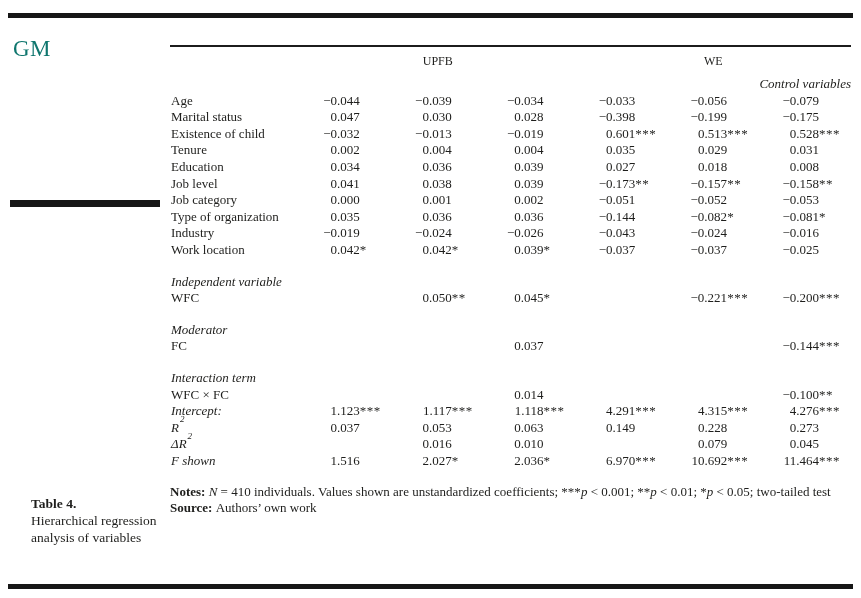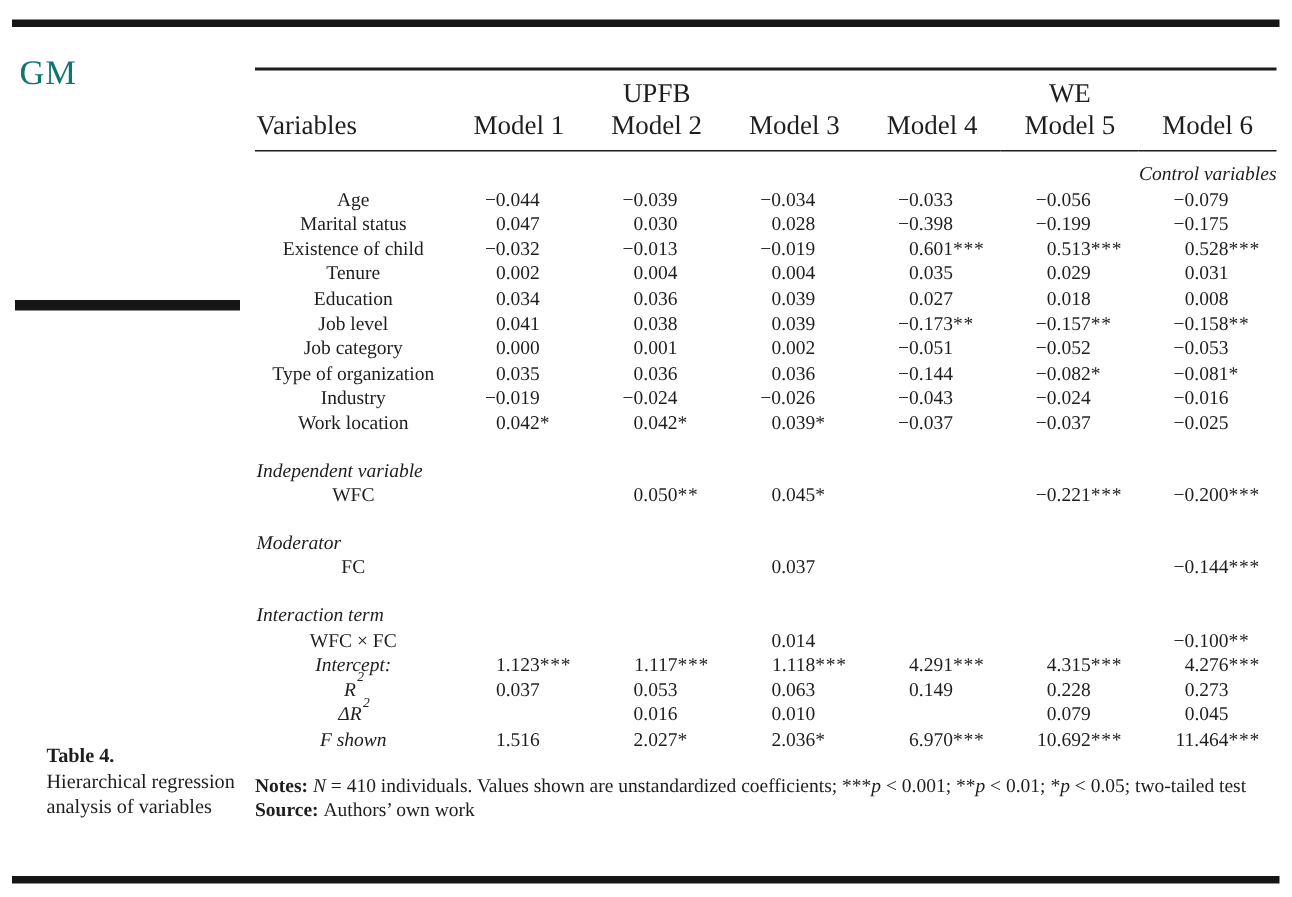--- a/index.html
+++ b/index.html
@@ -14,28 +14,28 @@
   .journal-abbrev{
     position:absolute;left:13px;top:36px;font-size:23px;letter-spacing:.5px;color:#0f766e;
   }
   .left-bar{position:absolute;left:10px;top:200px;width:150px;height:6.5px;background:#161616;}
   .caption{position:absolute;left:31px;top:496px;width:132px;font-size:13.5px;line-height:16.8px;}
   .caption-title{font-weight:bold;}
   .table-area{position:absolute;left:170px;top:45px;width:681px;border-top:2px solid #1c1c1c;}
   table{border-collapse:collapse;table-layout:fixed;width:681px;}
   col.c-label{width:130px;}
   col.c-num{width:91.8px;}
-  th{font-weight:normal;font-size:18px;padding:0;}
+  th{font-weight:normal;font-size:12px;padding:0;}
   tr.groups th{padding-top:5px;height:17px;text-align:center;vertical-align:bottom;}
   tr.cols th{border-bottom:1.5px solid #1c1c1c;padding-bottom:6px;height:18px;vertical-align:bottom;}
   tr.cols th.h-label{text-align:left;padding-left:1px;}
   tr.cols th.h-num{text-align:center;}
   tbody td{font-size:13px;line-height:16.6px;height:16.6px;padding:0;white-space:nowrap;}
   tbody tr.first-body td{padding-top:7px;text-align:right;}
-  td.lbl{text-align:center;padding-left:1px;}
+  td.lbl{text-align:left;padding-left:1px;}
   td.num{text-align:right;padding-right:32px;}
   td.section{font-style:italic;padding-left:1px;}
   tr.spacer td{height:15px;line-height:15px;}
   .it{font-style:italic;}
   .st{display:inline-block;width:0;white-space:nowrap;letter-spacing:.5px;}
   sup{font-size:9px;line-height:0;position:relative;top:-4px;left:1px;}
   .notes{margin-top:15px;width:681px;font-size:13px;line-height:15.9px;}
   .notes p{margin:0;}
   .seg-b{font-weight:bold;}
   .seg-i{font-style:italic;}
@@ -63,29 +63,20 @@
         <col class="c-num">
           <col class="c-num">
           <col class="c-num">
       </colgroup>
       <thead id="tbl-head">
           <tr class="groups">
             <th></th>
             <th colspan="3">UPFB</th>
             <th colspan="3">WE</th>
           </tr>
-          <tr class="cols">
-            <th class="h-label">Variables</th>
-            <th class="h-num">Model 1</th>
-            <th class="h-num">Model 2</th>
-            <th class="h-num">Model 3</th>
-            <th class="h-num">Model 4</th>
-            <th class="h-num">Model 5</th>
-            <th class="h-num">Model 6</th>
-          </tr>
         </thead>
       <tbody id="tbl-body">
           <tr class="first-body">
             <td class="section" colspan="7">Control variables</td>
           </tr>
           <tr>
             <td class="lbl">Age</td>
             <td class="num"><span>−0.044</span><span class="st"></span></td>
             <td class="num"><span>−0.039</span><span class="st"></span></td>
             <td class="num"><span>−0.034</span><span class="st"></span></td>

